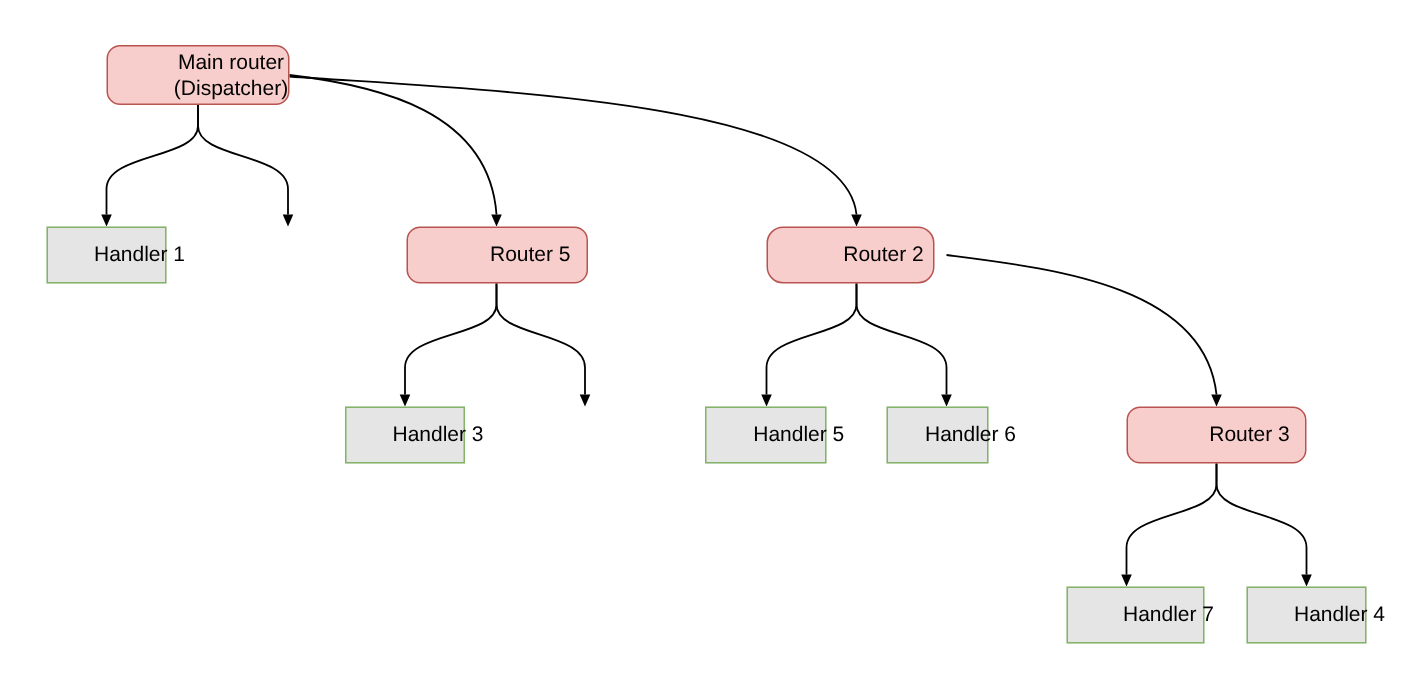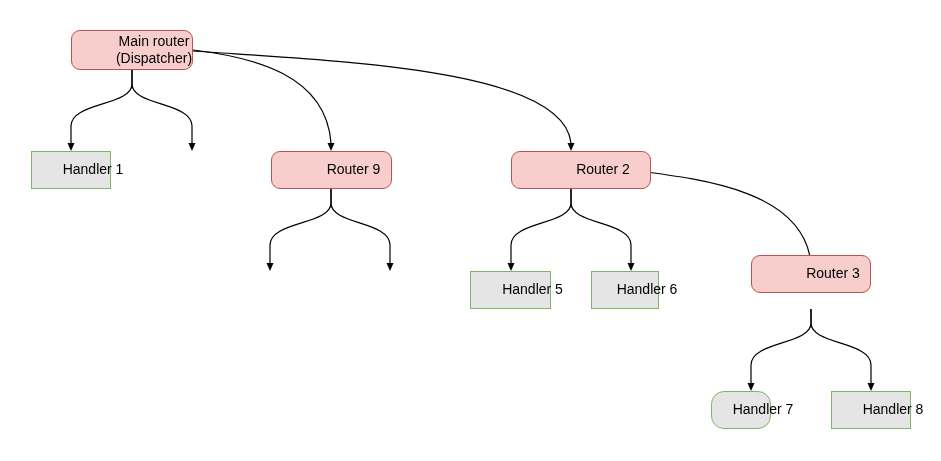--- a/index.html
+++ b/index.html
@@ -84,42 +84,45 @@
     <span>Main router</span>
     <span>(Dispatcher)</span>
   </div>
 
   <div class="node handler" style="left:31px; top:151px; width:80px; height:38px;">
     <span>Handler 1</span>
   </div>
 
 
   <div class="node router" style="left:271px; top:151px; width:121px; height:38px;">
-    <span>Router 9</span>
+    <span>Router 5</span>
   </div>
 
-  <div class="node router" style="left:511px; top:151px; width:140px; height:38px;">
+  <div class="node router" style="left:511px; top:151px; width:112px; height:38px;border-radius:11px;">
     <span>Router 2</span>
   </div>
 
+  <div class="node handler" style="left:230px; top:271px; width:80px; height:38px;">
+    <span>Handler 3</span>
+  </div>
 
 
   <div class="node handler" style="left:470px; top:271px; width:81px; height:38px;justify-content:center;">
     <span>Handler 5</span>
   </div>
 
   <div class="node handler" style="left:591px; top:271px; width:68px; height:38px;">
     <span>Handler 6</span>
   </div>
 
-  <div class="node router" style="left:751px; top:255px; width:120px; height:38px;">
+  <div class="node router" style="left:751px; top:271px; width:120px; height:38px;">
     <span>Router 3</span>
   </div>
 
-  <div class="node handler" style="left:711px; top:391px; width:60px; height:38px;border-radius:13px;">
+  <div class="node handler" style="left:711px; top:391px; width:92px; height:38px;">
     <span>Handler 7</span>
   </div>
 
   <div class="node handler" style="left:831px; top:391px; width:80px; height:38px;">
-    <span>Handler 8</span>
+    <span>Handler 4</span>
   </div>
 
 </div>
 
 </body></html>

